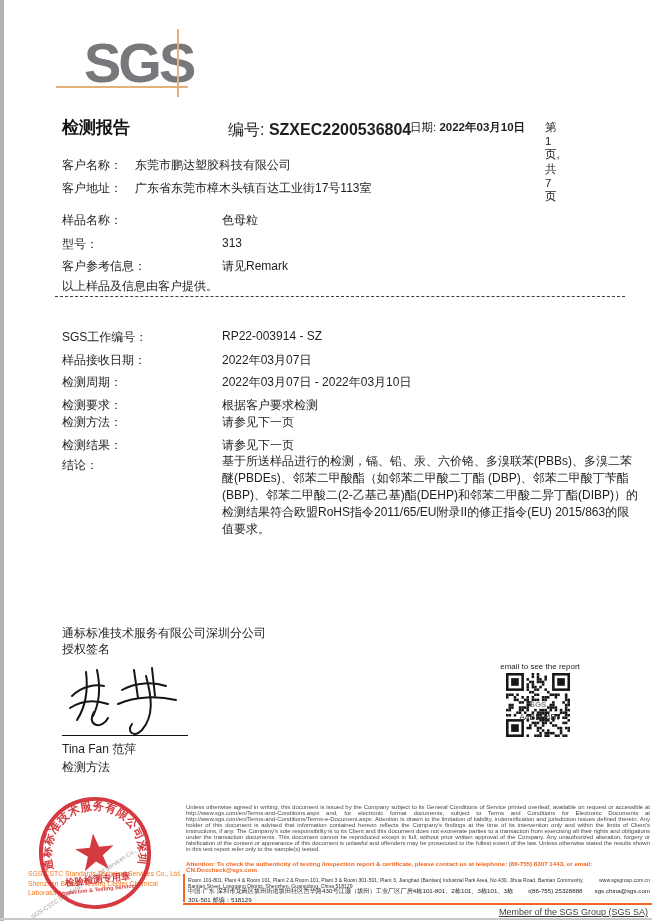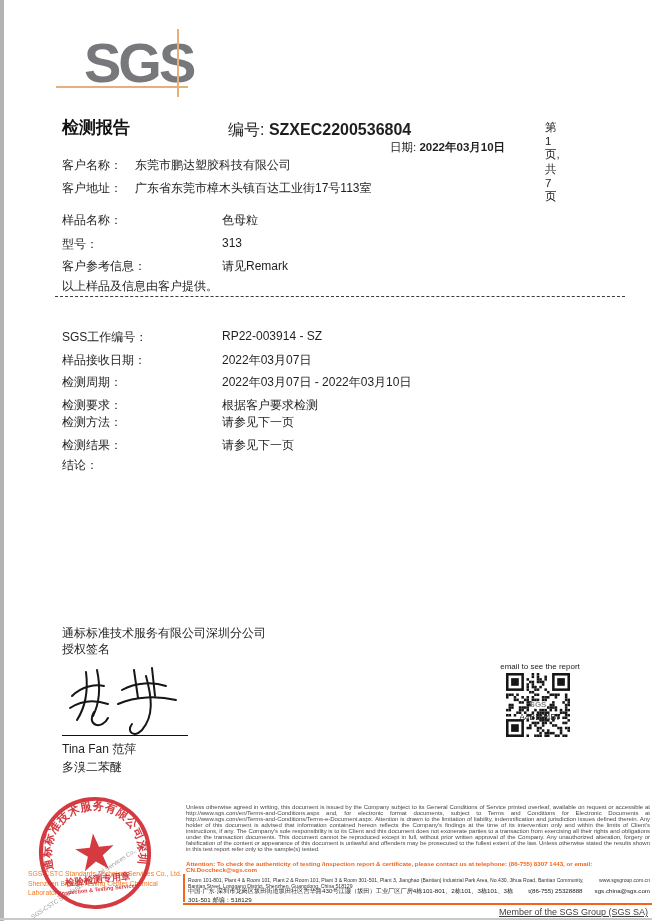--- a/index.html
+++ b/index.html
@@ -11,21 +11,21 @@
 
   
   .logo-text { position:absolute; left:84px; top:30px; font-size:56px; font-weight:700; letter-spacing:-3px; color:#77787b; font-family:"Liberation Sans","DejaVu Sans",sans-serif; }
   .logo-hline { position:absolute; left:56px; top:86px; width:132px; height:2px; background:#e5b07c; }
   .logo-vline { position:absolute; left:177px; top:29px; width:2px; height:68px; background:#e5b07c; }
 
   .title-row { position:absolute; left:0; top:116px; width:548px; height:22px; }
   .doc-title { position:absolute; left:62px; top:0; font-size:17px; font-weight:700; color:#111; }
   .rep-no { position:absolute; left:228px; top:4px; font-size:16px; }
   .rep-no b, .rep-date b { font-weight:600; }
-  .rep-date { position:absolute; left:390px; top:4px; font-size:11.5px;margin-top:20px; }
+  .rep-date { position:absolute; left:410px; top:4px; font-size:11.5px; }
   .rep-page { position:absolute; left:545px; top:4px; font-size:11.5px; }
 
   .row { position:absolute; left:0; width:652px; font-size:12px; }
   .row .lbl { position:absolute; left:62px; white-space:nowrap; }
   .row .val { position:absolute; white-space:nowrap; }
   .val-near { left:135px; }
   .val-col { left:222px; }
 
   .dash-sep { position:absolute; left:55px; top:296px; width:570px; border-top:1.5px dashed #3c3c3c; }
 
@@ -123,40 +123,41 @@
     <span class="lbl">检测方法：</span>
     <span class="val val-col">请参见下一页</span>
   </div>
   <div class="row" style="top:437px">
     <span class="lbl">检测结果：</span>
     <span class="val val-col">请参见下一页</span>
   </div>
   <div class="row" style="top:457px">
     <span class="lbl">结论：</span>
   </div>
+  <div class="conclusion">基于所送样品进行的检测，镉、铅、汞、六价铬、多溴联苯(PBBs)、多溴二苯醚(PBDEs)、邻苯二甲酸酯（如邻苯二甲酸二丁酯 (DBP)、邻苯二甲酸丁苄酯(BBP)、邻苯二甲酸二(2-乙基己基)酯(DEHP)和邻苯二甲酸二异丁酯(DIBP)）的检测结果符合欧盟RoHS指令2011/65/EU附录II的修正指令(EU) 2015/863的限值要求。</div>
 
   <div class="sig-company">通标标准技术服务有限公司深圳分公司</div>
   <div class="sig-auth">授权签名</div>
   <svg class="sig-svg" width="130" height="78" viewBox="0 0 130 78">
     <g fill="none" stroke="#161616" stroke-width="2" stroke-linecap="round">
       <path d="M6,38 C16,28 30,26 38,28"></path>
       <path d="M20,14 C22,30 20,48 11,62"></path>
       <path d="M31,12 C34,26 35,42 27,58"></path>
       <path d="M4,50 C16,42 30,42 42,46"></path>
       <path d="M28,54 C20,68 36,72 42,60"></path>
       <path d="M56,32 C70,24 88,24 100,28"></path>
       <path d="M68,12 L72,40"></path>
       <path d="M86,10 L89,38"></path>
       <path d="M52,46 C70,38 92,38 110,42"></path>
       <path d="M80,18 C86,40 88,58 76,72 C68,80 60,74 66,66"></path>
     </g>
   </svg>
   <div class="sig-line"></div>
   <div class="sig-name">Tina Fan 范萍</div>
-  <div class="sig-role">多溴二苯醚</div>
+  <div class="sig-role">检测方法</div>
 
   <div class="qr-caption">email to see the report</div>
   <div class="qr-box">
     <svg id="qr-svg" width="64" height="64" viewBox="0 0 64 64">
         <rect x="25.6" y="0" width="2.56" height="2.56" fill="#161616"></rect>
         <rect x="30.72" y="0" width="2.56" height="2.56" fill="#161616"></rect>
         <rect x="25.6" y="2.56" width="2.56" height="2.56" fill="#161616"></rect>
         <rect x="30.72" y="2.56" width="2.56" height="2.56" fill="#161616"></rect>
         <rect x="38.4" y="2.56" width="2.56" height="2.56" fill="#161616"></rect>
         <rect x="20.48" y="5.12" width="2.56" height="2.56" fill="#161616"></rect>

